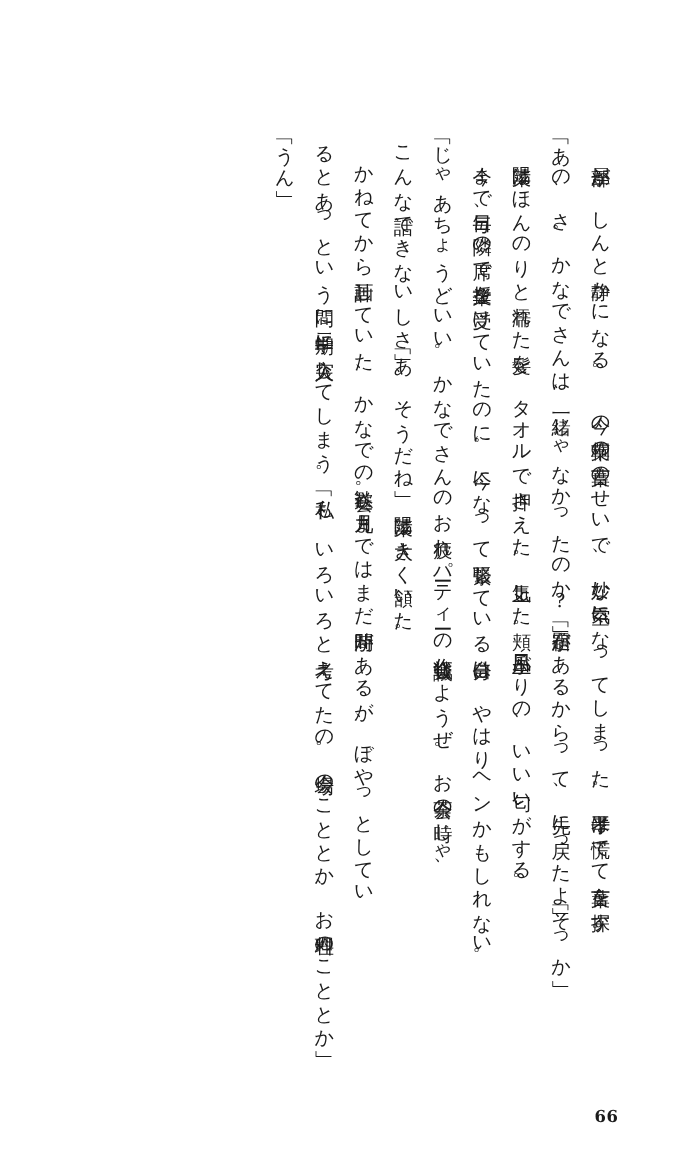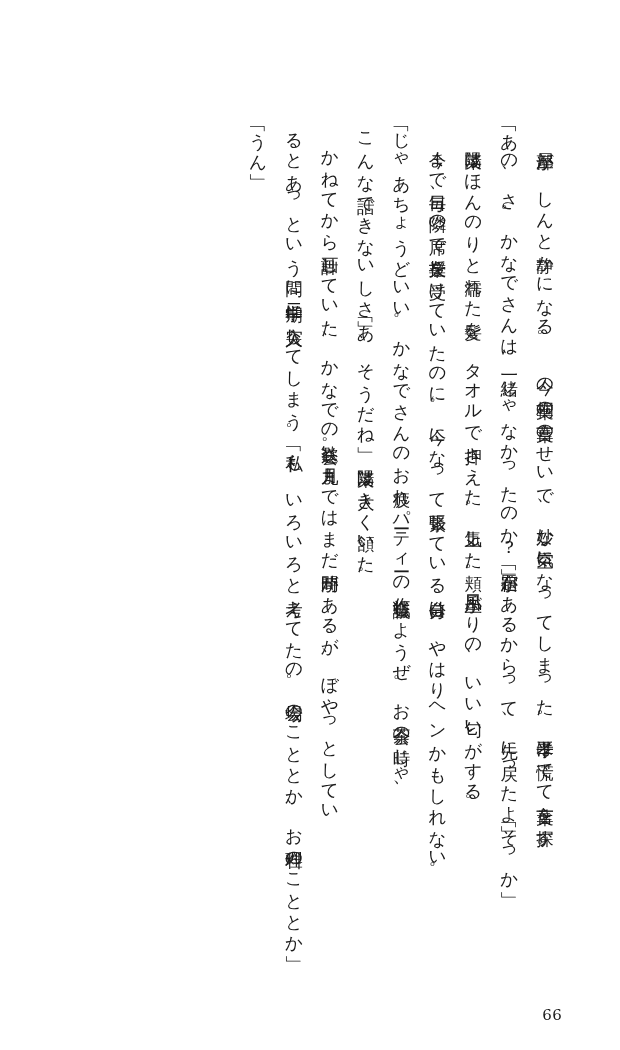--- a/index.html
+++ b/index.html
@@ -53,20 +53,21 @@
     padding-top: 1.05em;
   }
   .page-number {
     position: absolute;
     bottom: 26px;
     right: 58px;
     font-size: 15px;
     font-family: "DejaVu Serif", "Liberation Serif", serif;
     color: #1b1b1b;
     letter-spacing: 0.02em;
+    font-weight: bold;
   }
 </style>
 </head>
 <body>
 
 <div class="page">
 
   <div class="vtext" id="vtext">
       <div class="vline indent">部屋が、しんと静かになる。</div>
       <div class="vline indent">今の桐葉の言葉のせいで、妙な空気になってしまった。孝平は慌てて言葉を探す。</div>

